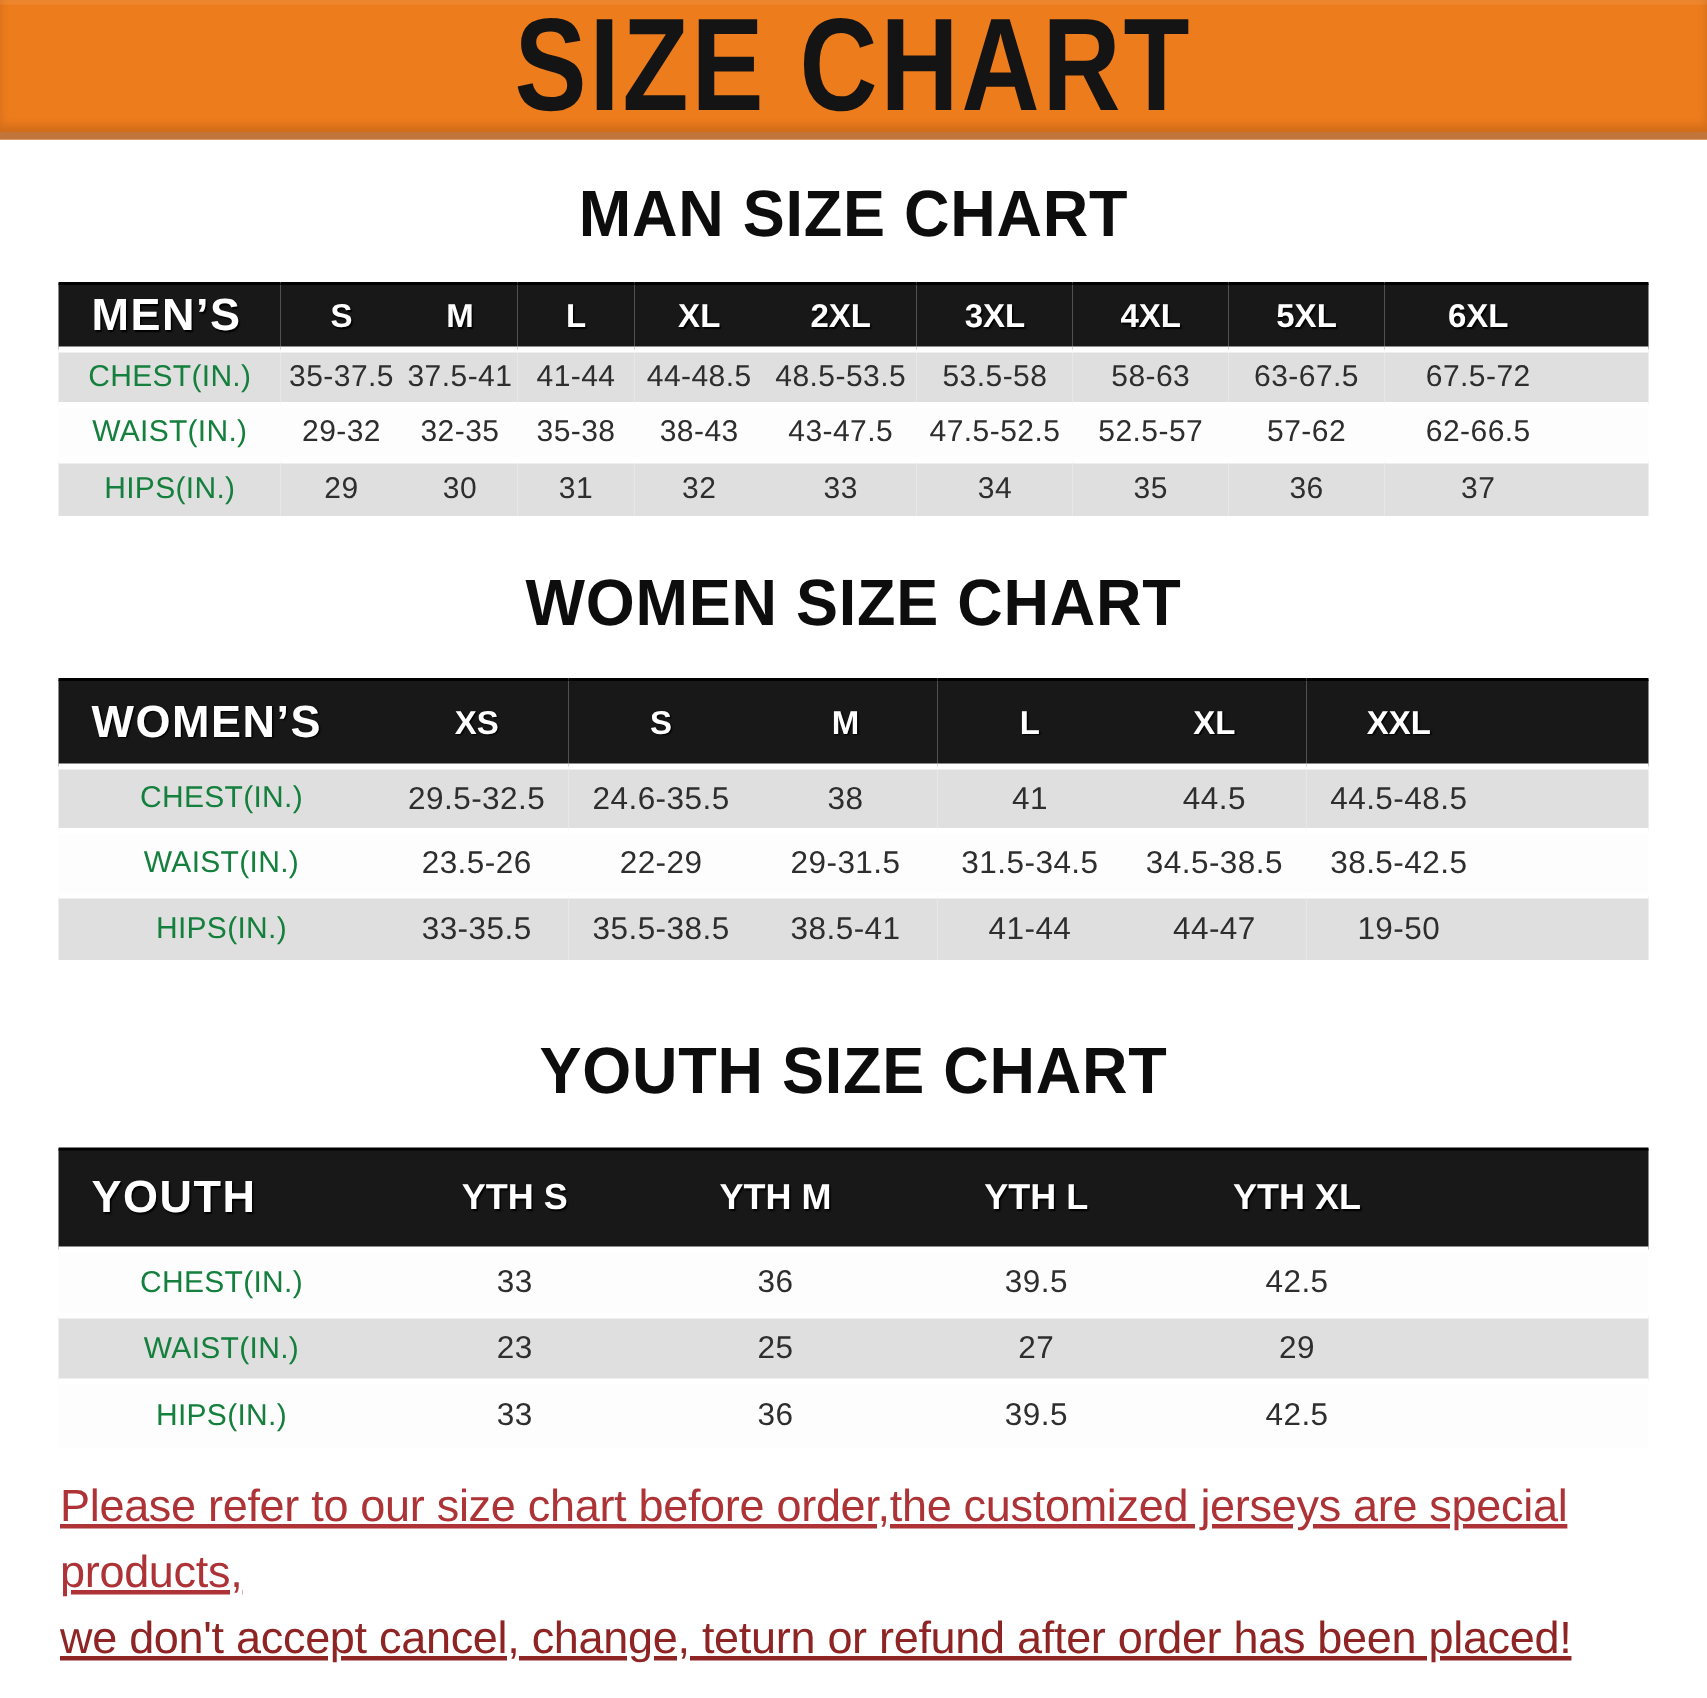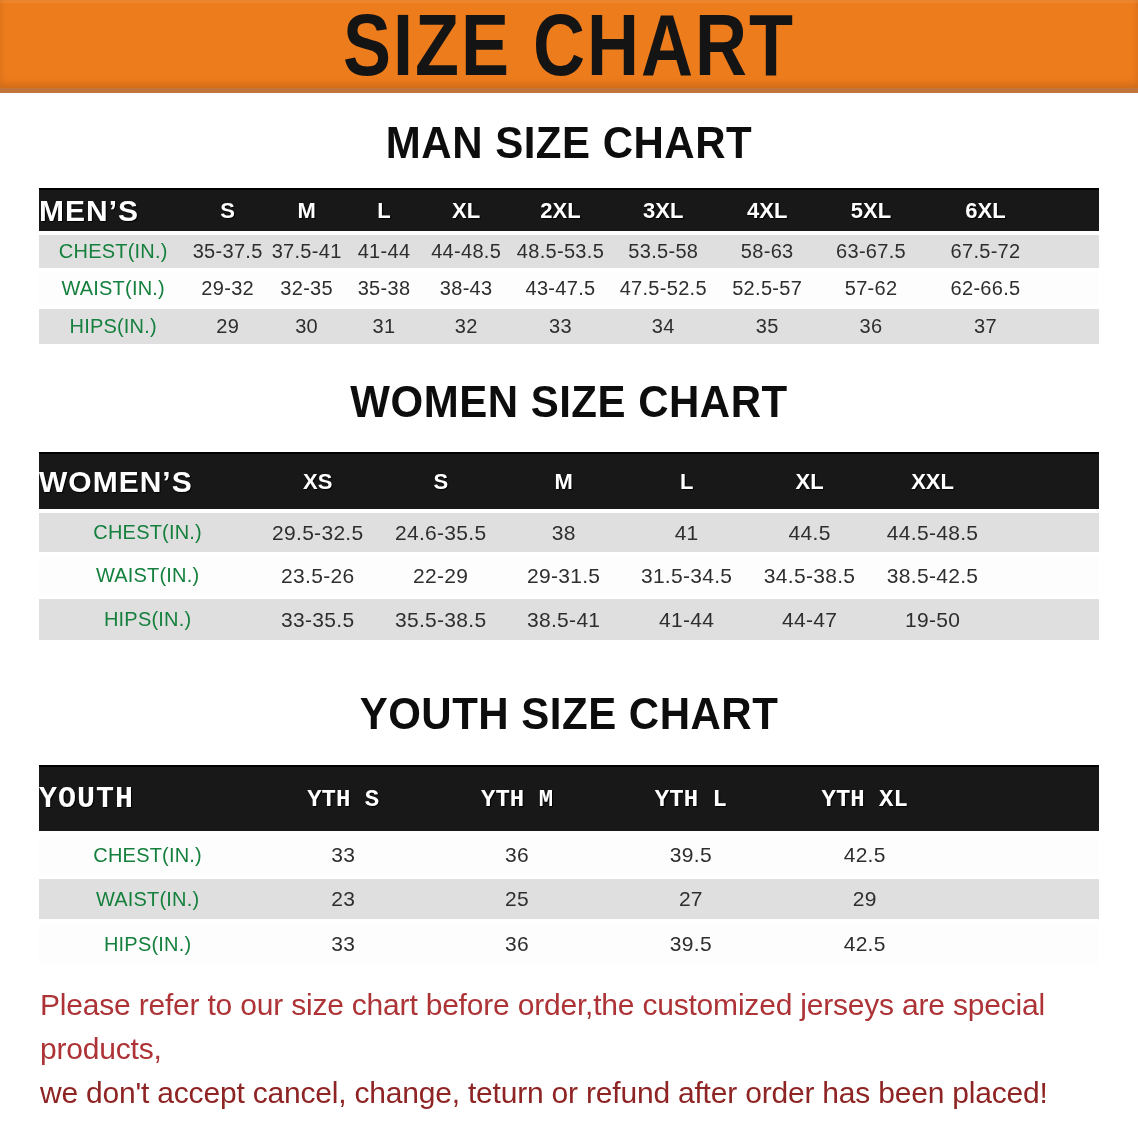--- a/index.html
+++ b/index.html
@@ -20,38 +20,38 @@
                      letter-spacing:.5px; line-height:48px; transform:scaleY(1.04); }
   .men-section   .section-heading { margin:26px 0 21px 0; }
   .women-section .section-heading { margin:34px 0 26px 0; }
   .youth-section .section-heading { margin:50px 0 27px 0; }
 
   
   .size-table { width:1060px; margin:0 auto; border-collapse:collapse; table-layout:fixed; }
   .size-table th { background:#181818; color:#fff; font-size:22px; font-weight:bold;
                    text-align:center; border-top:2px solid #000; border-bottom:2px solid #000;
                    text-shadow:1px 1px 1px #000; }
-  .size-table th.group-label { text-align:left; font-size:30px;
+  .size-table th.group-label { text-align:left; padding-left:22px; font-size:30px;
                                font-weight:900; letter-spacing:1px; }
   .men-section   th { height:44px; }
   .women-section th { height:58px; }
-  .youth-section th { height:67px; font-size:24px;font-family:Liberation Mono, monospace; }
+  .youth-section th { height:67px; font-size:24px; }
 
   .size-table td { text-align:center; font-size:21px; color:#2e2e2e;
                    border-top:4px solid #fff; letter-spacing:.3px; }
   .men-section   td { height:37px; font-size:20px; }
   .women-section td { height:43px; }
   .youth-section td { height:44px; }
   tr.stripe td { background:#dfdfdf; }
   tr.plain  td { background:#fdfdfd; }
   td.row-label { font-size:20px; color:#15803d; letter-spacing:.2px; }
 
   
   .disclaimer { margin:18px 0 0 40px; }
-  .disclaimer p { font-size:30px; line-height:44px; font-weight:500; letter-spacing:-.2px; }
+  .disclaimer p { font-size:30px; line-height:44px; font-weight:500; letter-spacing:-.2px;text-decoration:underline; }
   .disclaimer p.l1 { color:var(--disc-c1,#ad3336); }
   .disclaimer p.l2 { color:var(--disc-c2,#8e2423); }
 </style>
 </head>
 <body>
 
 <header class="banner">
   <h1>SIZE CHART</h1>
 </header>
 

